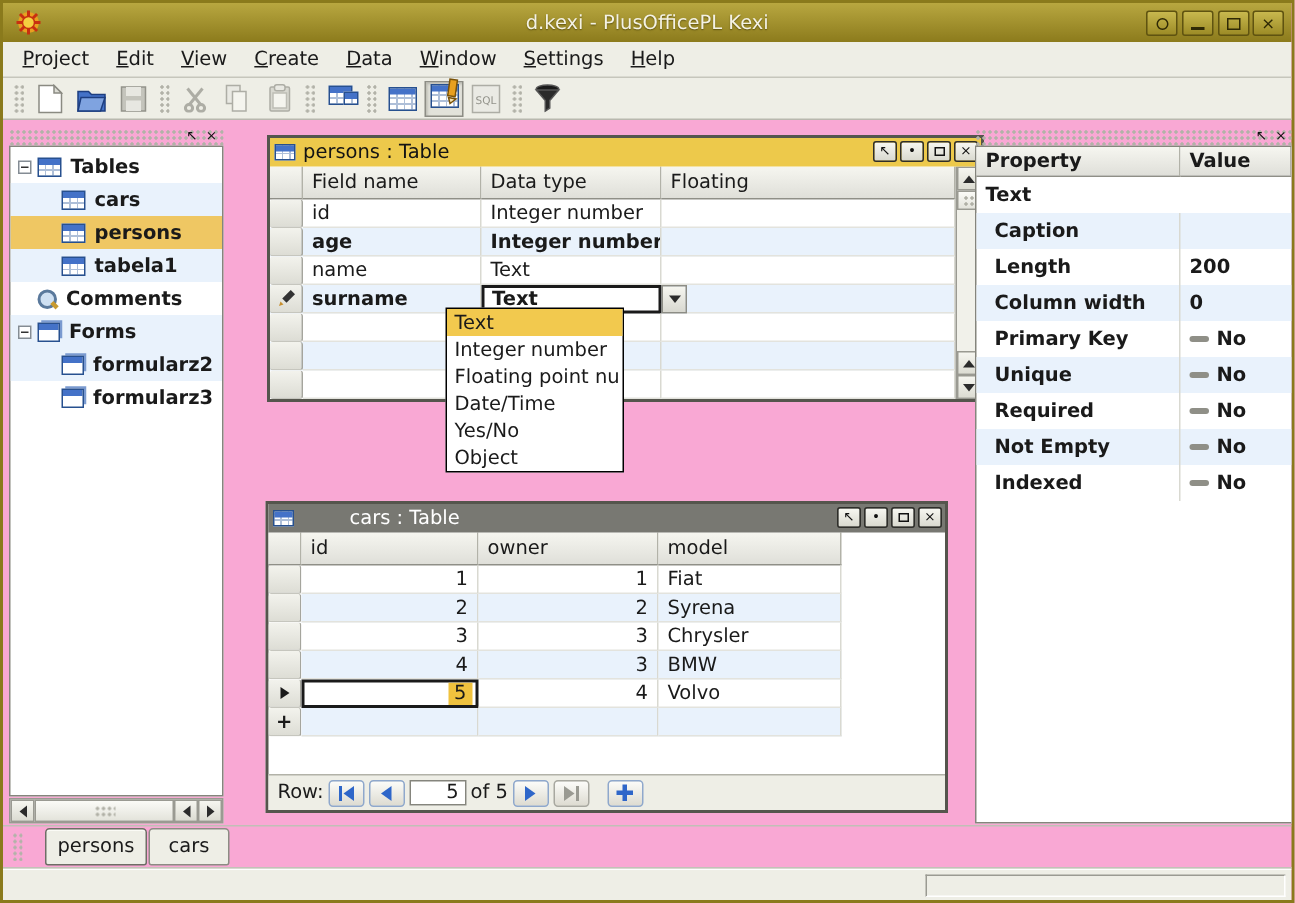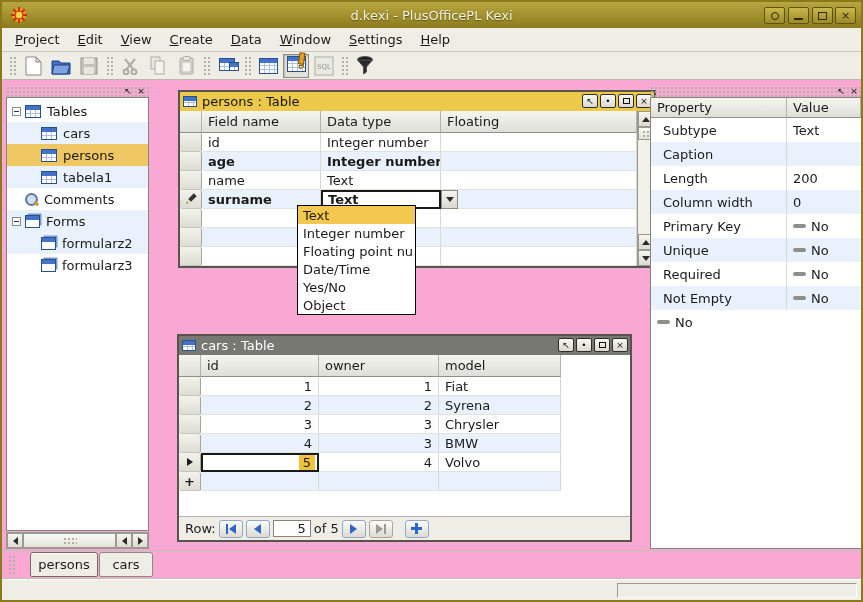--- a/index.html
+++ b/index.html
@@ -49,21 +49,21 @@
   .formico { display:inline-block; width:15px; height:13px; background:#fff;
     border:1px solid #27508f; background-image:linear-gradient(#4472c8,#4472c8);
     background-size:100% 4px; background-repeat:no-repeat; box-shadow:2px -2px 0 -0.5px #7a9ad0; }
 
   
   .dock { position:absolute; }
   .dockhandle { height:11px; width:100%; position:relative;
     background-image:radial-gradient(#b2b2a8 1px, transparent 1.2px); background-size:4px 4px; }
   .dockbtn { position:absolute; top:0; width:10px; height:10px; font-size:9px; line-height:10px;
     text-align:center; color:#111; background:transparent; }
-  .dockbox { position:absolute; left:0; right:0; background:#fff; border:1px solid #85857d; }
+  .dockbox { position:absolute; left:0; right:0; background:#fff; border:1px solid #85857d;font-weight:bold; }
 
   
   .tree { padding-top:2px; overflow:hidden; }
   .treerow { height:22px; display:flex; align-items:center; position:relative; }
   .treerow.alt { background:#e9f2fc; }
   .treerow.sel { background:#efc763; }
   .expander { width:9px; height:9px; border:1px solid #848c94; background:#fff; position:relative;
     margin-left:5px; margin-right:4px; flex:0 0 9px; }
   .expander::after { content:""; position:absolute; left:1px; right:1px; top:3px; height:1px; background:#333; }
   .treerow .spacer1 { width:18px; flex:0 0 18px; }
@@ -91,21 +91,21 @@
     border-left:5px solid #2b2b2b; }
   .arr-u { width:0; height:0; border-left:4px solid transparent; border-right:4px solid transparent;
     border-bottom:5px solid #2b2b2b; }
   .arr-d { width:0; height:0; border-left:4px solid transparent; border-right:4px solid transparent;
     border-top:5px solid #2b2b2b; }
 
   
   .mdiwin { position:absolute; border:2px solid #55554d; background:#fff; }
   .mtitle { height:19px; display:flex; align-items:center; padding:0 3px; position:relative; }
   .mtitle.active { background:#edc94b; color:#141414; }
-  .mtitle.inactive { background:#787872; color:#fff; }
+  .mtitle.inactive { background:#787872; color:#fff;gap:32px; }
   .mtitle .tblico { width:14px; height:11px; margin-right:5px; }
   .mtitle .mlabel { font-size:13px; }
   .mbtns { position:absolute; right:2px; top:2px; display:flex; gap:2px; }
   .mbtn { width:16px; height:14px; border:1px solid #2e2e2a; border-radius:2px;
     background:linear-gradient(#f7f7f1,#d9d9cf); font-size:9px; line-height:12px; text-align:center;
     color:#111; display:flex; align-items:center; justify-content:center; }
   .mbtn .glyph-box2 { width:7px; height:6px; border:1.5px solid #111; }
 
   
   .gridhead { display:flex; height:22px; }
@@ -568,21 +568,20 @@
     <div class="dockhandle">
       <span class="dockbtn" style="right:16px">↖</span>
       <span class="dockbtn" style="right:3px">×</span>
     </div>
     <div class="dockbox" style="top:11px; bottom:0;">
       <div class="prophead">
         <div class="hcell" style="width:136px; flex:0 0 136px">Property</div>
         <div class="hcell" style="flex:1">Value</div>
       </div>
       <div class="proprow">
-        <div class="pname">Subtype</div>
         <div class="pval">Text</div>
       </div>
       <div class="proprow alt">
         <div class="pname">Caption</div>
         <div class="pval"></div>
       </div>
       <div class="proprow">
         <div class="pname">Length</div>
         <div class="pval">200</div>
       </div>
@@ -612,20 +611,21 @@
           </div>
       </div>
       <div class="proprow alt">
         <div class="pname">Not Empty</div>
         <div class="pval">
             <span class="dash"></span>
             <span>No</span>
           </div>
       </div>
       <div class="proprow">
+        <div class="pname">Indexed</div>
         <div class="pval">
             <span class="dash"></span>
             <span>No</span>
           </div>
       </div>
     </div>
   </div>
 
   <div class="divline" style="left:0; top:548px; width:859px; height:1px;"></div>
   <div class="tabhandle"></div>

